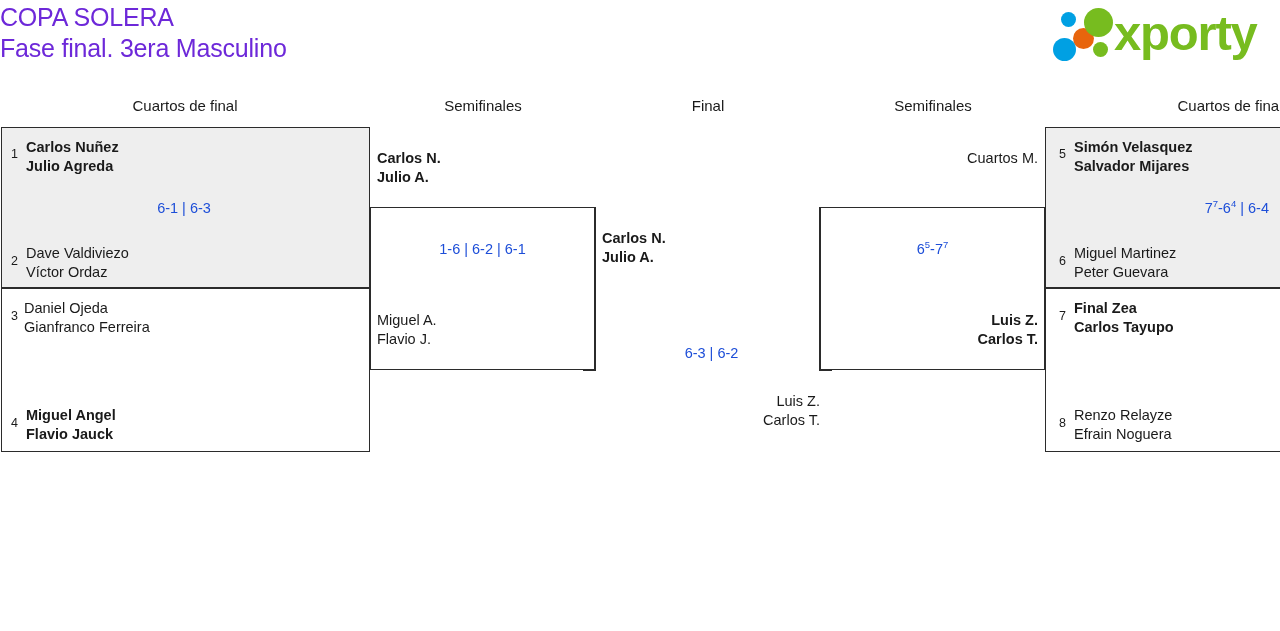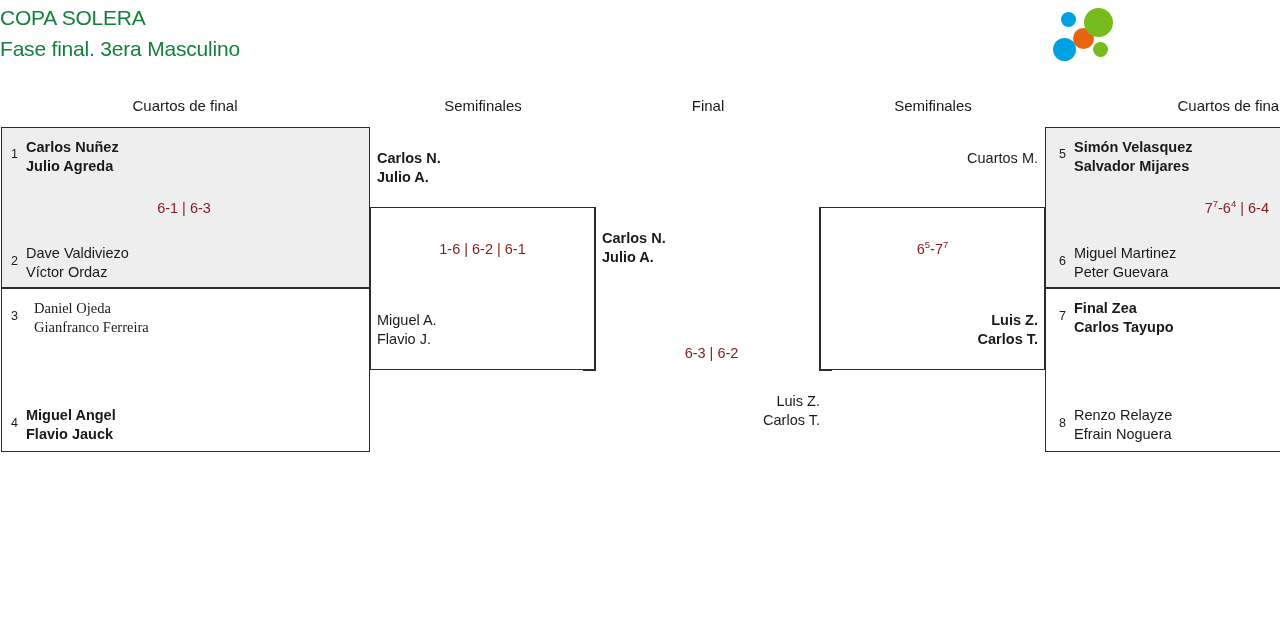--- a/index.html
+++ b/index.html
@@ -20,24 +20,24 @@
   #header {
     position: absolute;
     left: 0; top: 0;
     width: 1280px; height: 92px;
   }
   #title-block {
     position: absolute;
     left: 0; top: 2px;
   }
   .title-line {
-    font-size: 21px;
+    font-size: 25px;
     line-height: 31px;
     font-weight: 400;
-    color: #15803d;
+    color: #6d28d9;
     white-space: nowrap;
     letter-spacing: -0.2px;
   }
 
   
   #logo {
     position: absolute;
     left: 1048px; top: 4px;
     width: 232px; height: 62px;
   }
@@ -109,21 +109,21 @@
     line-height: 15px;
     color: #1a1a1a;
     text-align: right;
     white-space: nowrap;
   }
 
   .score {
     position: absolute;
     font-size: 14.5px;
     line-height: 19px;
-    color: #7f1d1d;
+    color: #1d4ed8;
     white-space: nowrap;
   }
   .score sup {
     font-size: 9.5px;
     line-height: 0;
     vertical-align: super;
   }
   .align-right { text-align: right; }
   .align-center { text-align: center; }
 </style>
@@ -137,20 +137,21 @@
   </div>
 
   <div id="logo">
     <div id="logo-dots">
       <span class="dot dot-blue-sm"></span>
       <span class="dot dot-orange"></span>
       <span class="dot dot-green-lg"></span>
       <span class="dot dot-blue-lg"></span>
       <span class="dot dot-green-sm"></span>
     </div>
+    <div id="logo-word">xporty</div>
   </div>
 </div>
 
 <div class="round-header" style="left:60px;  width:250px;">Cuartos de final</div>
 <div class="round-header" style="left:358px; width:250px;">Semifinales</div>
 <div class="round-header" style="left:583px; width:250px;">Final</div>
 <div class="round-header" style="left:808px; width:250px;">Semifinales</div>
 <div class="round-header" style="left:1105px;width:250px;">Cuartos de final</div>
 
 <div id="bracket">
@@ -163,21 +164,21 @@
   </div>
   <div class="score align-center" style="left:26px; top:199px; width:316px;">6-1 | 6-3</div>
   <div class="seed" style="left:0px; top:254px; width:18px;">2</div>
   <div class="team" style="left:26px; top:244px;">
     <span class="ln">Dave Valdiviezo</span>
     <span class="ln">Víctor Ordaz</span>
   </div>
 
   <div class="match-box" style="left:1px; top:288px; width:369px; height:164px;"></div>
   <div class="seed" style="left:0px; top:309px; width:18px;">3</div>
-  <div class="team" style="left:34px; top:299px;font-family:Liberation Serif, serif;">
+  <div class="team" style="left:24px; top:299px;">
     <span class="ln">Daniel Ojeda</span>
     <span class="ln">Gianfranco Ferreira</span>
   </div>
   <div class="seed" style="left:0px; top:416px; width:18px;">4</div>
   <div class="team winner" style="left:26px; top:406px;">
     <span class="ln">Miguel Angel</span>
     <span class="ln">Flavio Jauck</span>
   </div>
 
   <div class="match-box" style="left:370px; top:207px; width:225px; height:163px;"></div>

